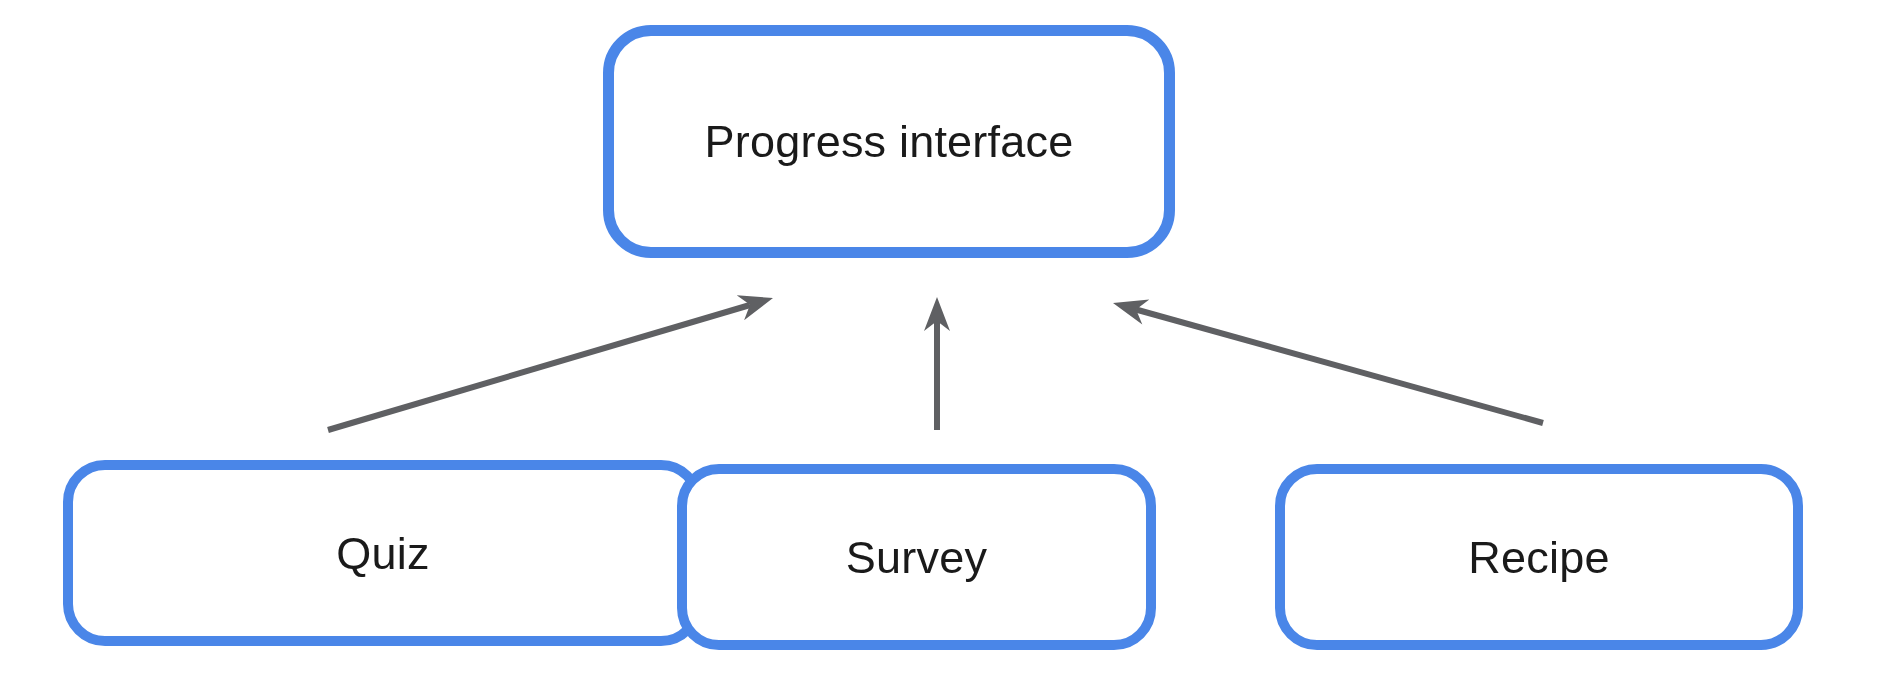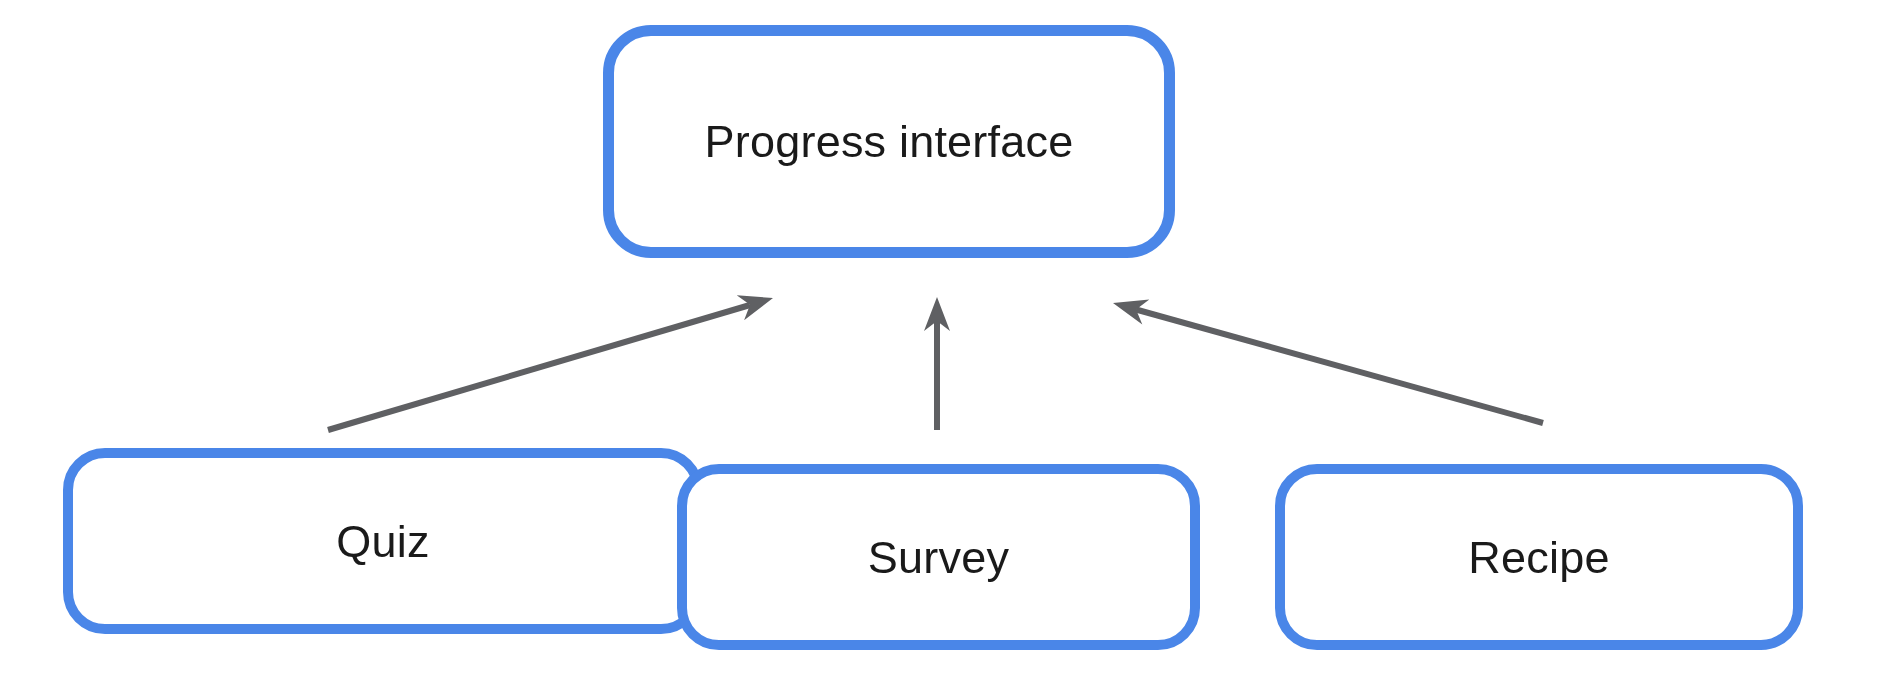--- a/index.html
+++ b/index.html
@@ -33,28 +33,28 @@
   #node-progress {
     left: 603px;
     top: 25px;
     width: 572px;
     height: 233px;
     border-width: 11px;
     border-radius: 48px;
   }
   #node-quiz {
     left: 63px;
-    top: 448px;
+    top: 460px;
     width: 640px;
     height: 186px;
   }
   #node-survey {
     left: 677px;
     top: 464px;
-    width: 523px;
+    width: 479px;
     height: 186px;
   }
   #node-recipe {
     left: 1275px;
     top: 464px;
     width: 528px;
     height: 186px;
     text-align: center;
   }
   .arrow-layer {

